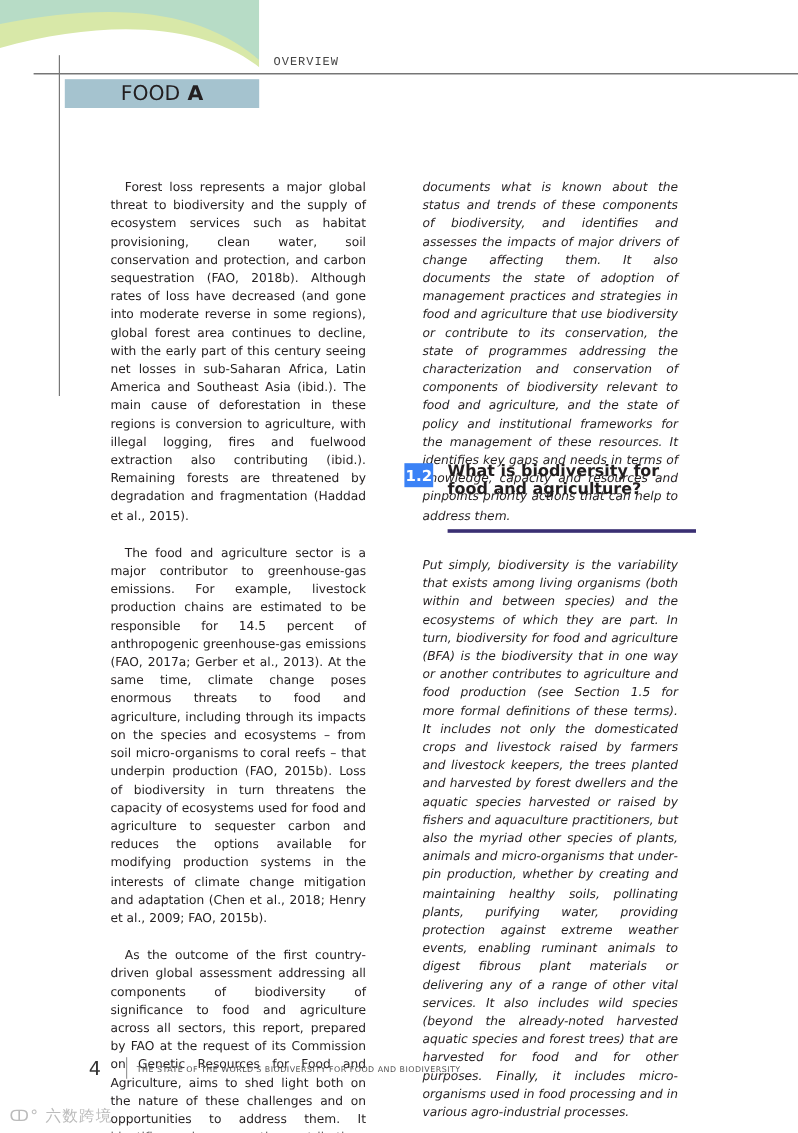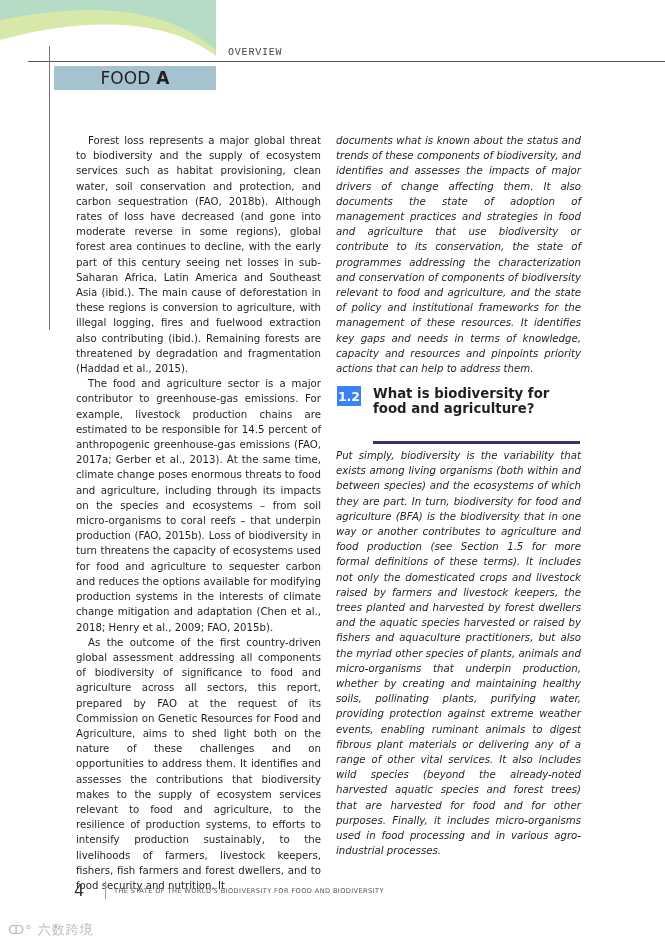--- a/index.html
+++ b/index.html
@@ -7,21 +7,21 @@
       font-family: "DejaVu Sans", sans-serif; color: #231f20; }
     .deco { position: absolute; left: 0; top: 0; width: 216px; height: 60px; }
     .rule-h { position: absolute; left: 28px; top: 61px; width: 637px; height: 1px; background: #555; }
     .rule-v { position: absolute; left: 49px; top: 46px; width: 1px; height: 284px; background: #777; }
     .section-label { position: absolute; left: 228px; top: 47px; font-size: 10px; letter-spacing: 0.8px; color: #444; font-family: Liberation Mono, monospace; }
     .part-banner { position: absolute; left: 54px; top: 66px; width: 162px; height: 24px; background: #a5c3cf;
       display: flex; align-items: center; justify-content: center; font-size: 17px; color: #231f20; }
     .part-banner .word { font-weight: normal; }
     .part-banner .letter { font-weight: bold; margin-left: 6px; }
     .col { position: absolute; font-size: 10.2px; line-height: 15.2px; text-align: justify; hyphens: manual; }
-    .col p { margin: 0; text-indent: 12px; }
+    .col p { margin: 16px; text-indent: 12px; }
     .col p.noindent { text-indent: 0; font-style: italic; }
     .col-left { left: 76px; top: 133px; width: 245px; }
     .col-right { left: 336px; top: 133px; width: 245px; }
     .col-right2 { left: 336px; top: 448px; width: 245px; }
     .heading { position: absolute; left: 337px; top: 386px; width: 245px; }
     .heading .num { position: absolute; left: 0; top: 0; width: 24px; height: 20px; background: #3b82f6; color: #fff;
       font-weight: bold; font-size: 12.5px; display: flex; align-items: center; justify-content: center; }
     .heading .title { position: absolute; left: 36px; top: 1px; font-weight: bold; font-size: 13.3px; line-height: 14.5px; color: #231f20; width: 200px; }
     .heading .underline { position: absolute; left: 36px; top: 55px; width: 207px; height: 3px; background: #3a2f73; }
     .footer-num { position: absolute; left: 74px; top: 881px; font-size: 16px; color: #333; }

